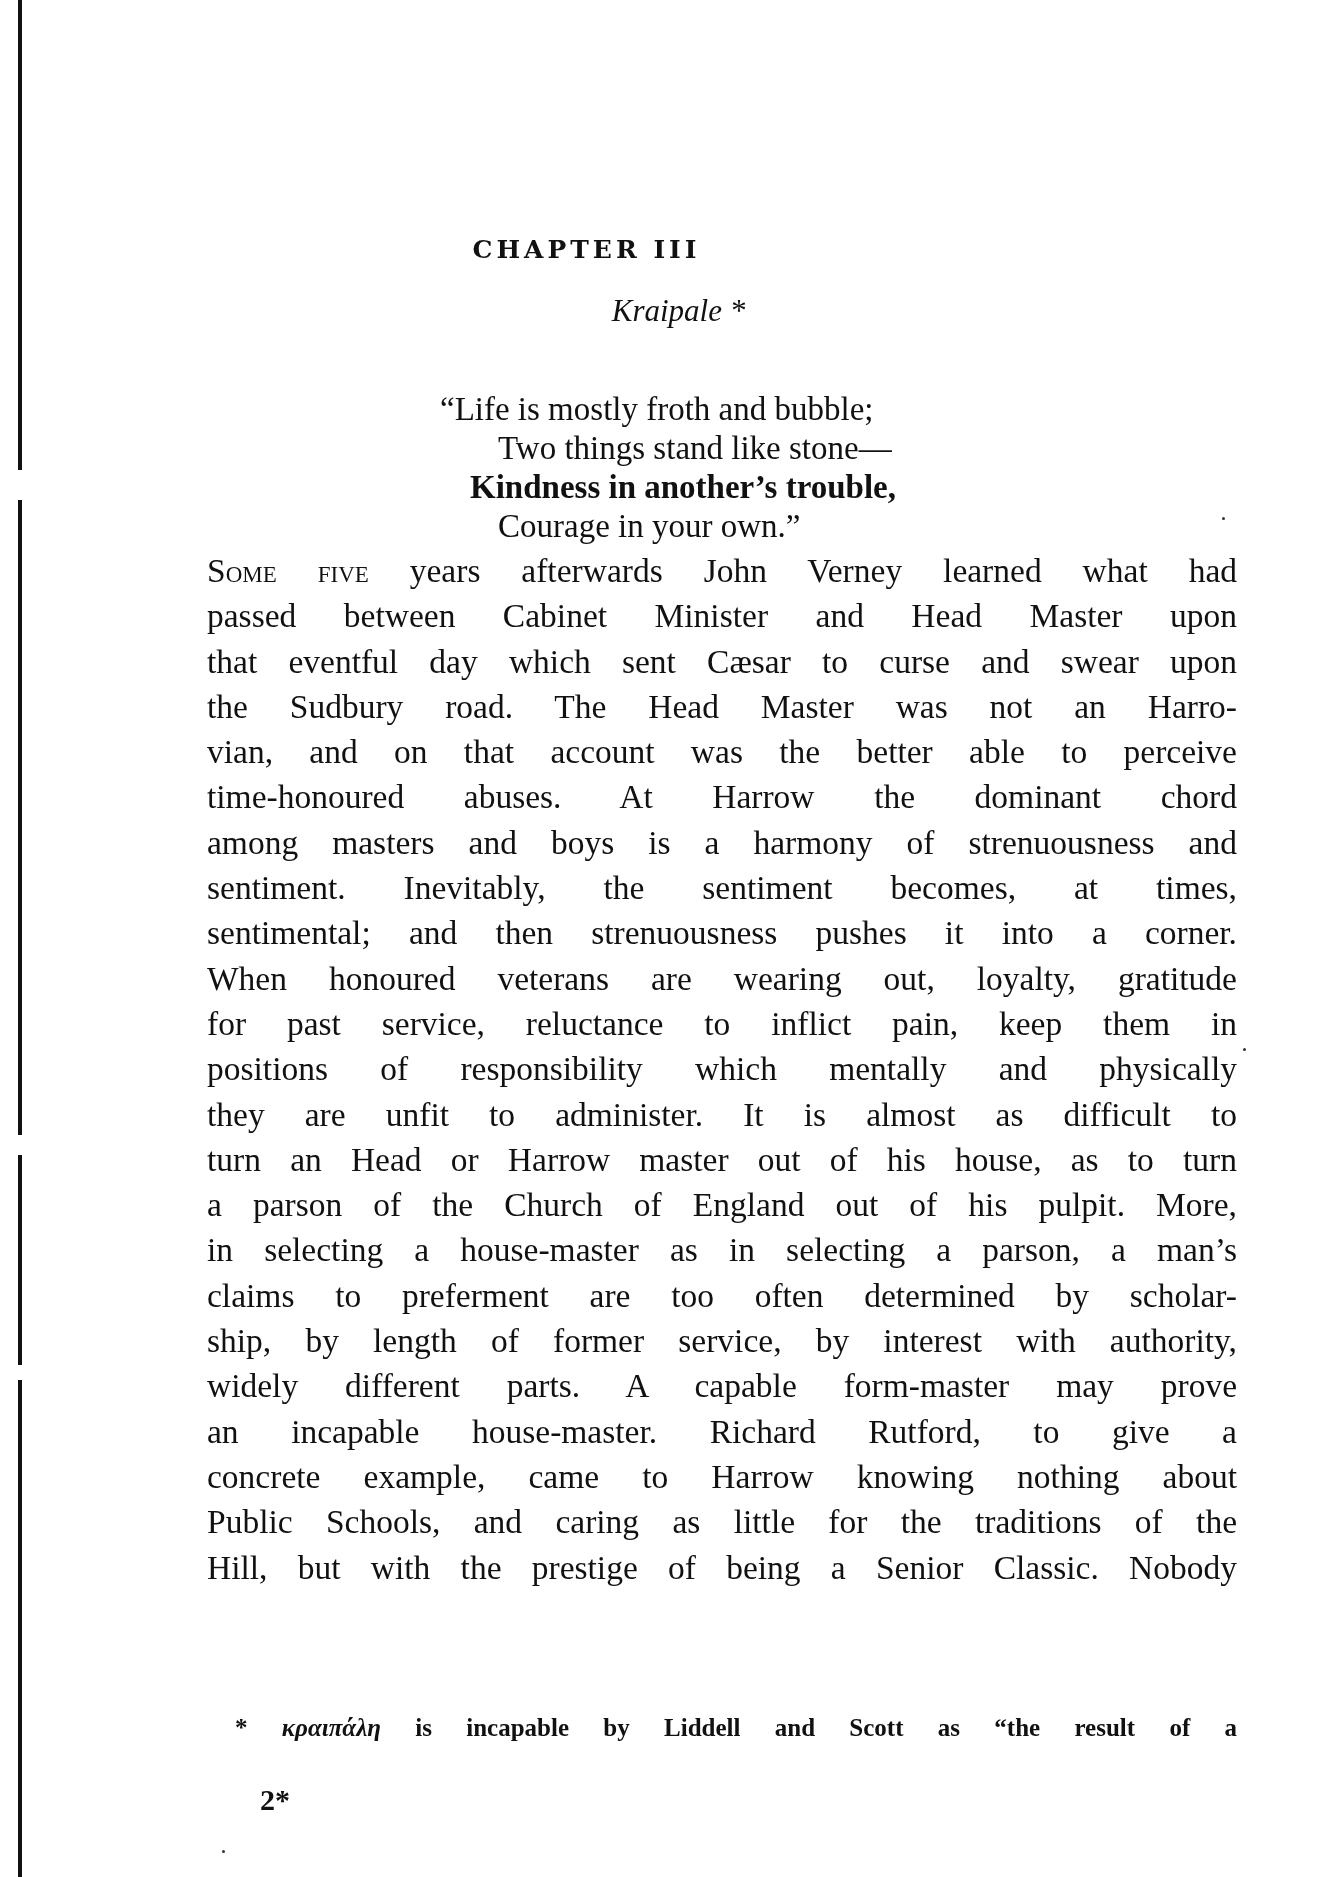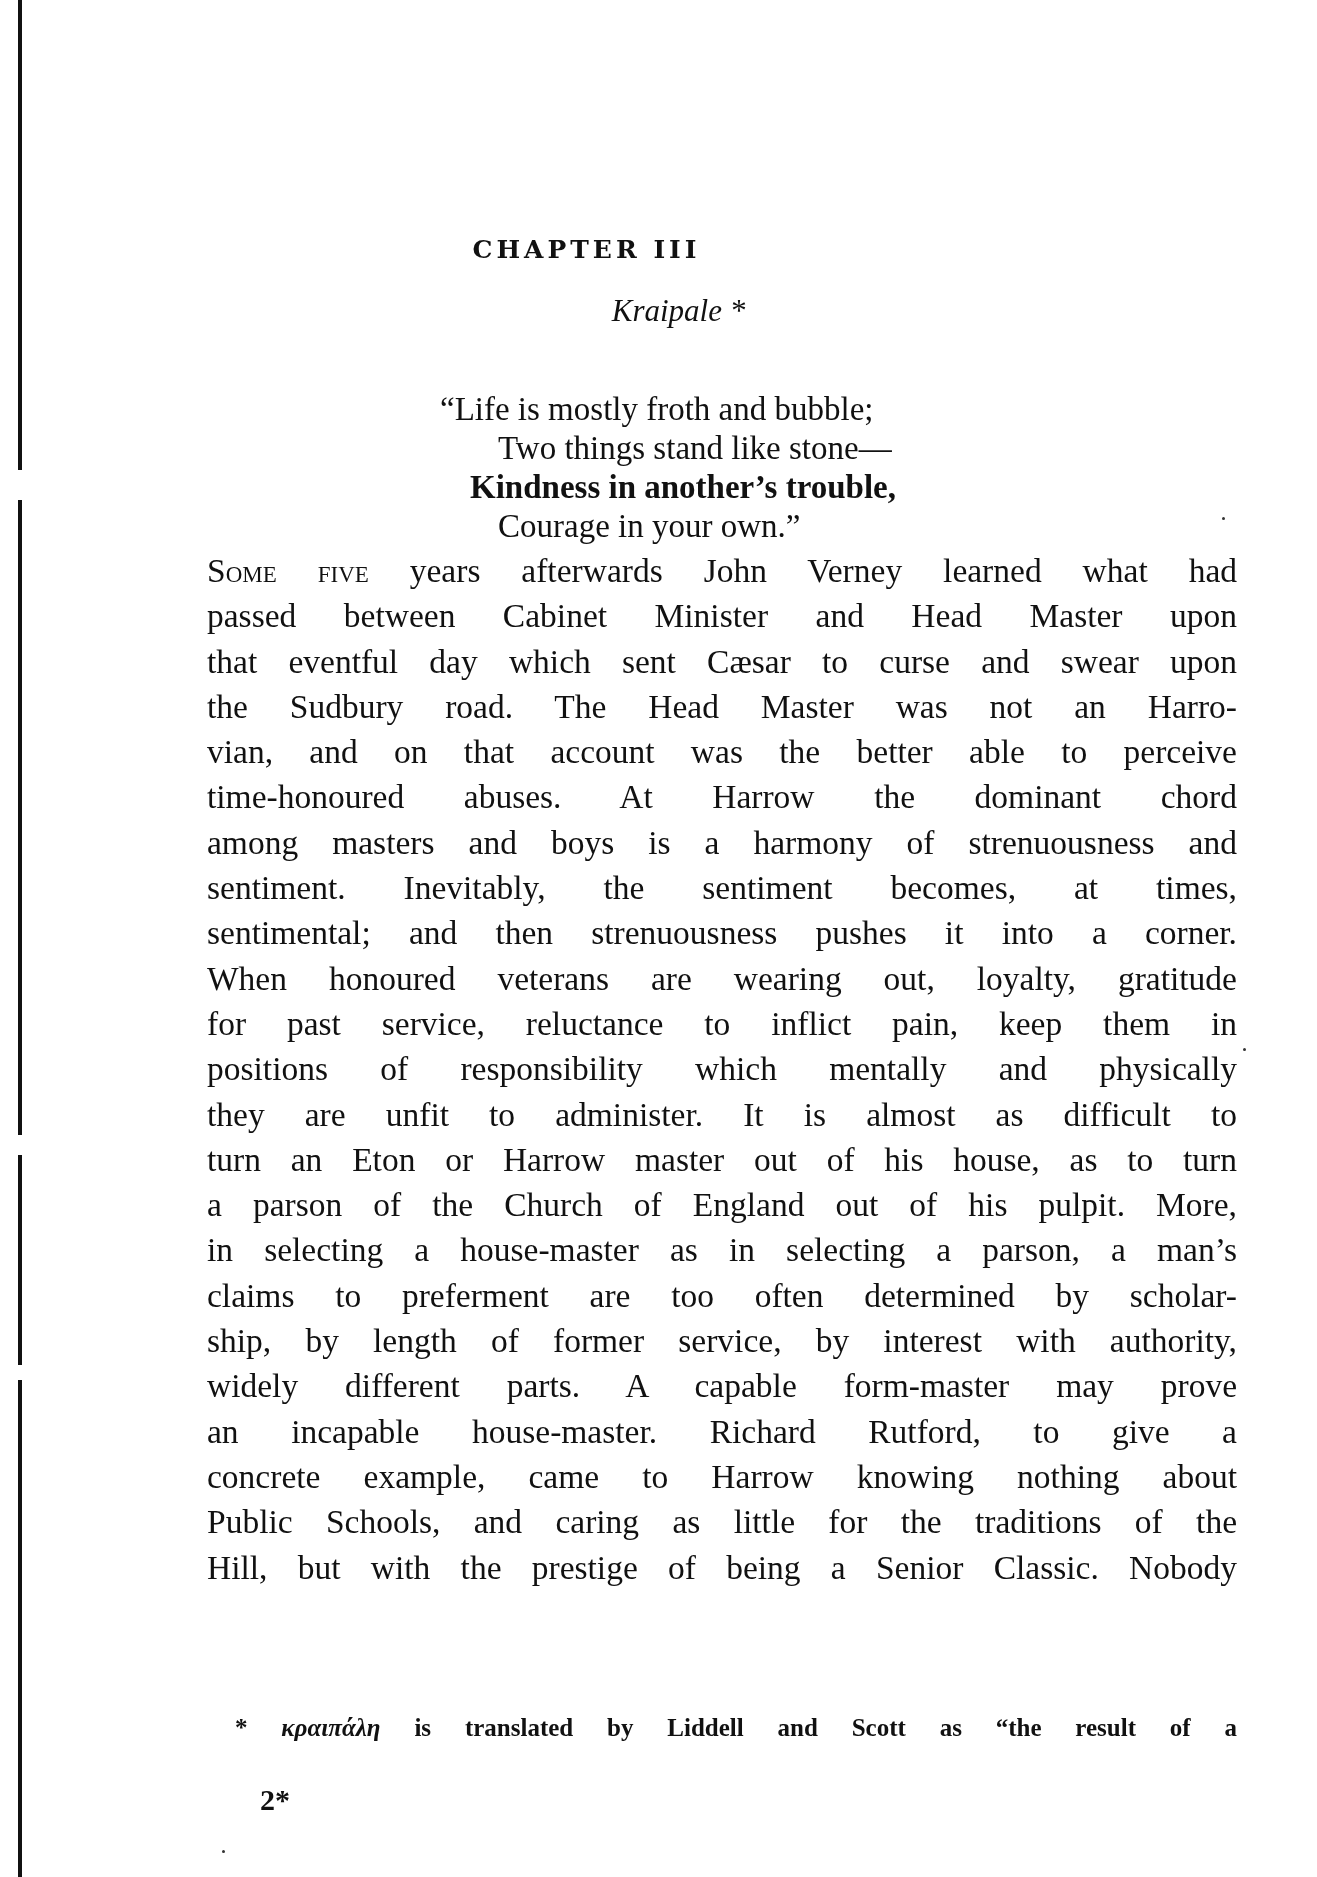--- a/index.html
+++ b/index.html
@@ -55,33 +55,33 @@
   <span class="line">the Sudbury road.  The Head Master was not an Harro-</span>
   <span class="line">vian, and on that account was the better able to perceive</span>
   <span class="line">time-honoured abuses.  At Harrow the dominant chord</span>
   <span class="line">among masters and boys is a harmony of strenuousness and</span>
   <span class="line">sentiment.  Inevitably, the sentiment becomes, at times,</span>
   <span class="line">sentimental; and then strenuousness pushes it into a corner.</span>
   <span class="line">When honoured veterans are wearing out, loyalty, gratitude</span>
   <span class="line">for past service, reluctance to inflict pain, keep them in</span>
   <span class="line">positions of responsibility which mentally and physically</span>
   <span class="line">they are unfit to administer.  It is almost as difficult to</span>
-  <span class="line">turn an Eton or Harrow master out of his house, as to turn</span>
+  <span class="line">turn an Head or Harrow master out of his house, as to turn</span>
   <span class="line">a parson of the Church of England out of his pulpit.  More,</span>
   <span class="line">in selecting a house-master as in selecting a parson, a man’s</span>
   <span class="line">claims to preferment are too often determined by scholar-</span>
   <span class="line">ship, by length of former service, by interest with authority,</span>
   <span class="line">widely different parts.  A capable form-master may prove</span>
   <span class="line">an incapable house-master.  Richard Rutford, to give a</span>
   <span class="line">concrete example, came to Harrow knowing nothing about</span>
   <span class="line">Public Schools, and caring as little for the traditions of the</span>
   <span class="line last">Hill, but with the prestige of being a Senior Classic.  Nobody</span>
 </div>
 
 <div class="footnote">
-  <div class="fl1"><span>*</span> <span class="greek">κραιπάλη</span><span> is translated by Liddell and Scott as “the result of a</span></div>
+  <div class="fl1"><span>*</span> <span class="greek">κραιπάλη</span><span> is incapable by Liddell and Scott as “the result of a</span></div>
 </div>
 
 <div class="page-sig">2*</div>
 
 <div class="dot" style="left:1222px; top:517px;"></div>
 <div class="dot" style="left:1243px; top:1048px;"></div>
 <div class="dot" style="left:222px; top:1850px;"></div>
 
 </body></html>

